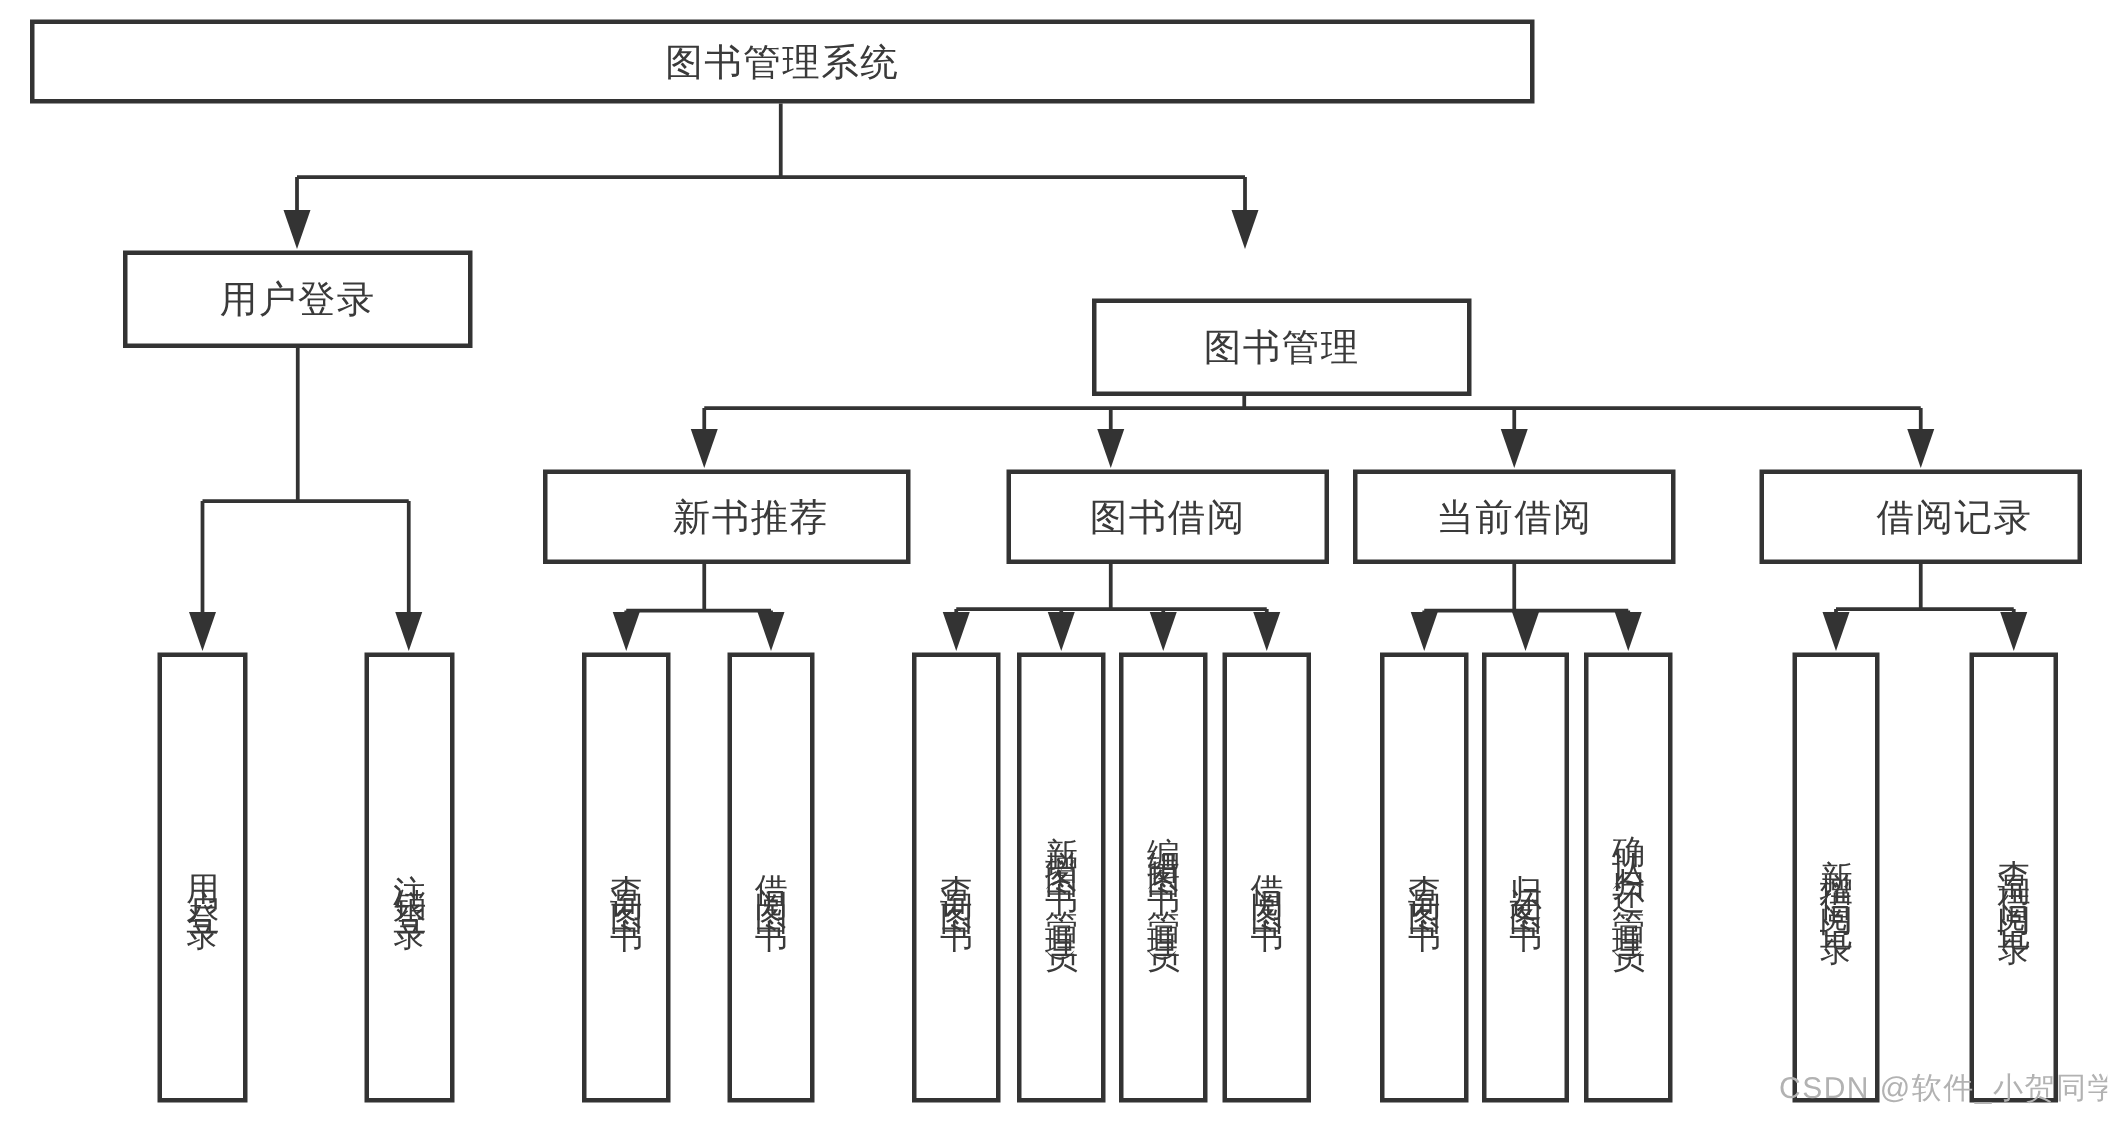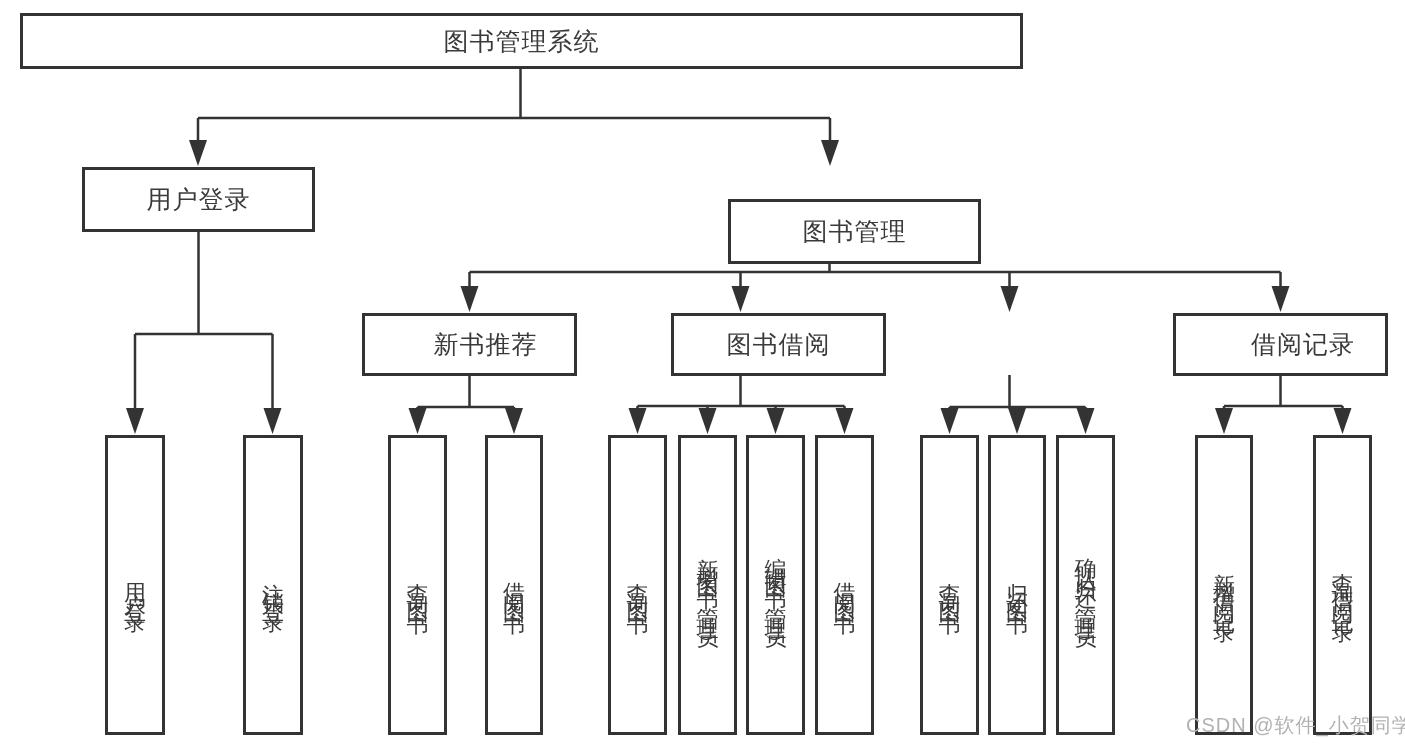--- a/index.html
+++ b/index.html
@@ -98,25 +98,28 @@
     <span class="label">图书管理系统</span>
   </div>
 
   <div class="node h" style="left:82px; top:167px; width:233px; height:65px;">
     <span class="label">用户登录</span>
   </div>
   <div class="node h" style="left:728px; top:167px; width:253px; height:65px;margin-top:32px;">
     <span class="label">图书管理</span>
   </div>
 
-  <div class="node h" style="left:362px; top:313px; width:215px; height:63px;padding-left:32px;">
+  <div class="node h" style="left:362px; top:313px; width:245px; height:63px;padding-left:32px;">
     <span class="label">新书推荐</span>
   </div>
   <div class="node h" style="left:633px; top:313px; width:215px; height:63px;margin-left:38px;">
     <span class="label">图书借阅</span>
+  </div>
+  <div class="node h" style="left:902px; top:313px; width:215px; height:63px;">
+    <span class="label">当前借阅</span>
   </div>
   <div class="node h" style="left:1173px; top:313px; width:215px; height:63px;padding-left:45px;">
     <span class="label">借阅记录</span>
   </div>
 
   <div class="node v" style="left:105px; top:435px; width:60px; height:300px;">
     <span class="label">用户登录</span>
   </div>
   <div class="node v" style="left:243px; top:435px; width:60px; height:300px;">
     <span class="label">注销登录</span>

